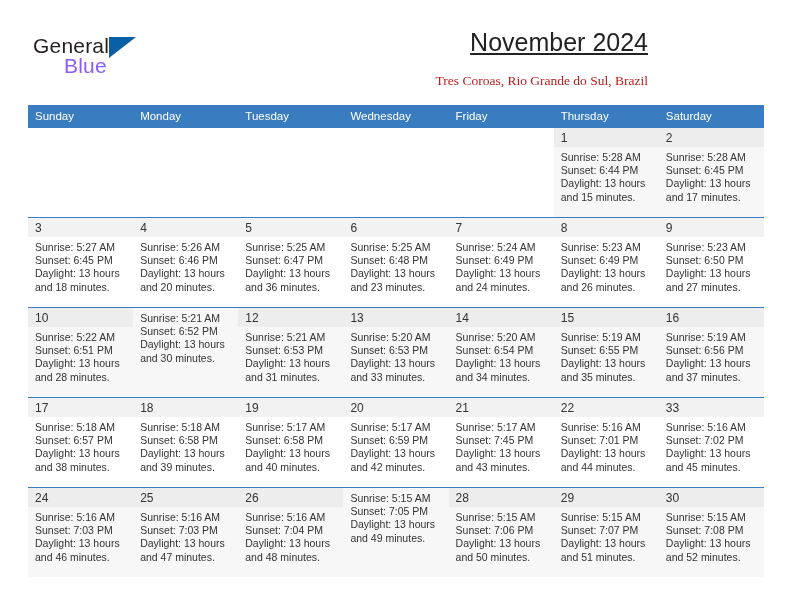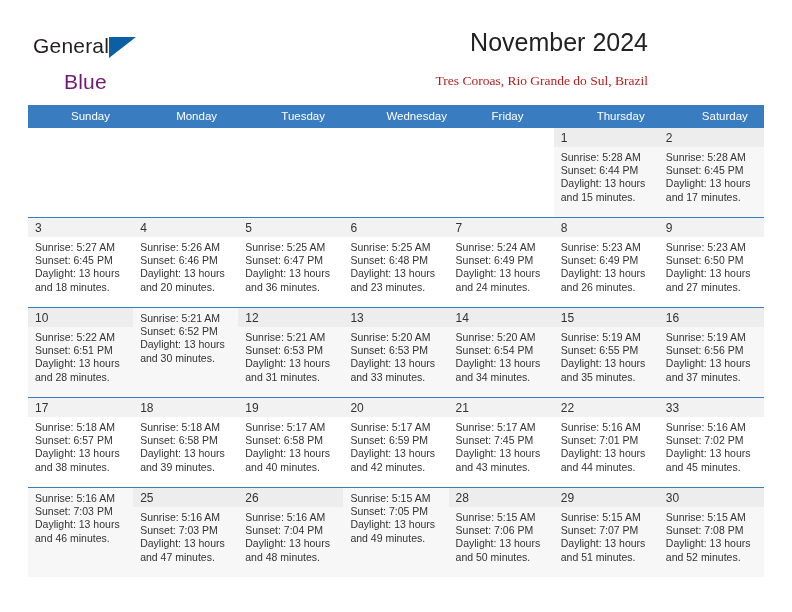--- a/index.html
+++ b/index.html
@@ -42,44 +42,45 @@
     left: 0;
     top: 0;
     font-size: 21px;
     letter-spacing: 0.2px;
     color: #231f20;
     font-family: "Liberation Sans", sans-serif;
   }
   .brand-blue {
     position: absolute;
     left: 31px;
-    top: 36px;
+    top: 20px;
     font-size: 21px;
     letter-spacing: 0.2px;
-    color: #701a75;
+    color: #8b5cf6;
     font-family: "Liberation Sans", sans-serif;
   }
   .brand-triangle {
     position: absolute;
     left: 76px;
     top: 3px;
     width: 0;
     height: 0;
     border-left: 27px solid #0b5fa4;
     border-bottom: 21px solid transparent;
   }
 
   .title {
     position: absolute;
     right: 0;
     top: 0;
     font-size: 25px;
     color: #222222;
     text-align: right;
     white-space: nowrap;
+    text-decoration: underline;
   }
   .subtitle {
     position: absolute;
     right: 0;
     top: 45px;
     font-size: 13.5px;
     color: #b91c1c;
     text-align: right;
     white-space: nowrap;
     font-family: Liberation Serif, serif;
@@ -99,21 +100,20 @@
   }
   .weekday {
     flex: 1 1 0;
     color: #ffffff;
     font-size: 11.5px;
     line-height: 22px;
     padding-left: 7px;
     box-sizing: border-box;
     white-space: nowrap;
     overflow: hidden;
-    margin-left: 36px;
   }
   .week {
     display: flex;
     height: 90px;
     border-top: 1px solid #3a7cc0;
     box-sizing: border-box;
   }
   .week.shaded .daycell {
     background: #f7f7f7;
   }
@@ -402,20 +402,21 @@
             <div class="info">
               <div>Sunrise: 5:16 AM</div>
               <div>Sunset: 7:02 PM</div>
               <div>Daylight: 13 hours</div>
               <div>and 45 minutes.</div>
             </div>
           </div>
         </div>
         <div class="week shaded">
           <div class="daycell">
+            <div class="daynum">24</div>
             <div class="info">
               <div>Sunrise: 5:16 AM</div>
               <div>Sunset: 7:03 PM</div>
               <div>Daylight: 13 hours</div>
               <div>and 46 minutes.</div>
             </div>
           </div>
           <div class="daycell">
             <div class="daynum">25</div>
             <div class="info">

